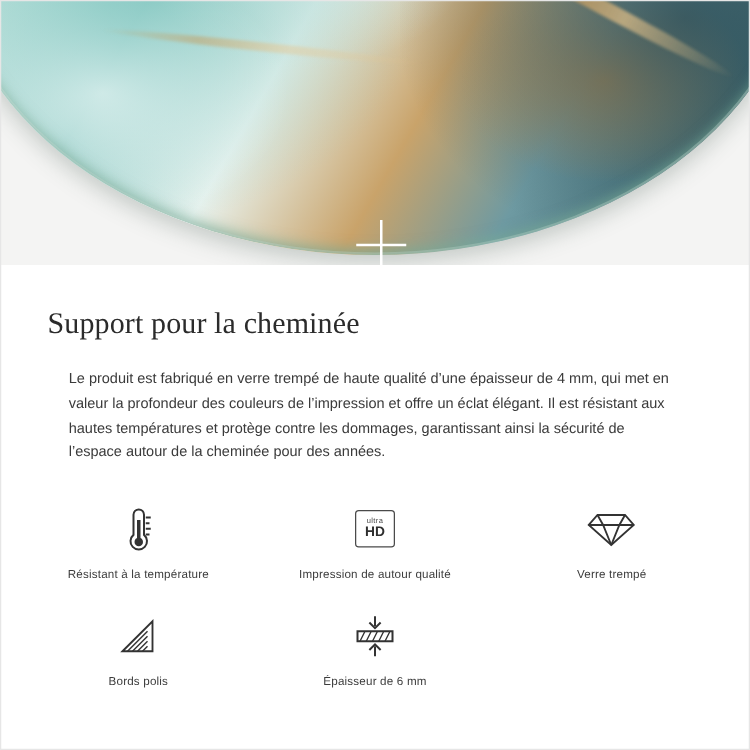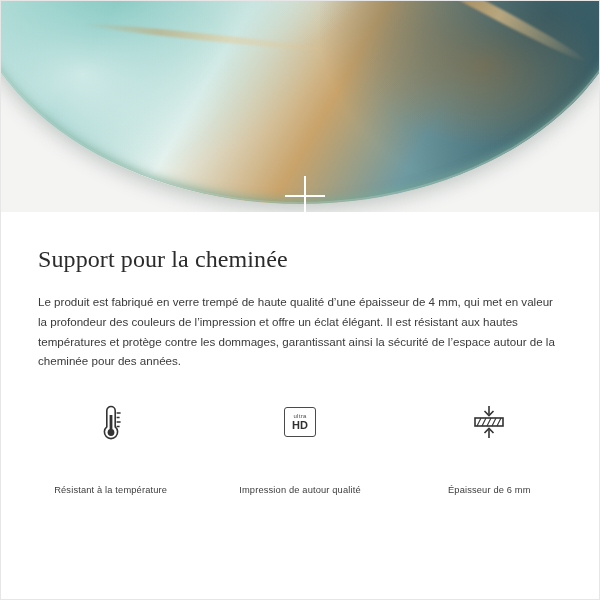--- a/index.html
+++ b/index.html
@@ -107,47 +107,46 @@
   
   .content {
     padding: 18px 38px 0 38px;
   }
   .headline {
     font-family: "Liberation Serif", serif;
     font-size: 24px;
     line-height: 1.32;
     color: #2b2b2b;
     font-weight: 400;
-    margin: 14px 0 16px 0;
+    margin: 14px 0 6px 0;
     letter-spacing: .1px;
   }
   .headline .line2 { display: block; }
   .body-copy {
     font-size: 11.6px;
     line-height: 1.72;
     color: #3a3a3a;
-    margin: 0;
+    margin: 17px;
     max-width: 522px;
   }
 
   
   .features {
     display: grid;
     grid-template-columns: repeat(3, 1fr);
     row-gap: 6px;
     margin-top: 22px;
     padding: 0 16px;
   }
   .feature {
     display: flex;
     flex-direction: column;
     align-items: center;
     justify-content: flex-start;
     padding: 6px 4px 10px 4px;
-    gap: 32px;
   }
   .feature-icon {
     height: 46px;
     display: flex;
     align-items: center;
     justify-content: center;
     color: #333333;
   }
   .feature-label {
     margin-top: 8px;
@@ -222,21 +221,45 @@
       <div class="feature-icon">
         <div class="hd-badge">
           <span class="ultra">ultra</span>
           <span class="hd">HD</span>
         </div>
       </div>
       <div class="feature-label">Impression de autour qualité</div>
     </div>
 
 
-
+    <div class="feature">
+      <div class="feature-icon">
+        <svg width="40" height="34" viewBox="0 0 40 34" fill="none" stroke="#333" stroke-width="1.5">
+          <path d="M9 6 H31 L38 14 L20 30 L2 14 Z"></path>
+          <path d="M2 14 H38"></path>
+          <path d="M9 6 L13.5 14 L20 30"></path>
+          <path d="M31 6 L26.5 14 L20 30"></path>
+          <path d="M13.5 14 H26.5"></path>
+        </svg>
+      </div>
+      <div class="feature-label">Verre trempé</div>
+    </div>
+
+    <div class="feature">
+      <div class="feature-icon">
+        <svg width="38" height="36" viewBox="0 0 38 36" fill="none" stroke="#333" stroke-width="1.5">
+          <path d="M6 30 L30 6 L30 30 Z"></path>
+          <path d="M14 30 L26 18" stroke-width="1.2"></path>
+          <path d="M18 30 L26 22" stroke-width="1.2"></path>
+          <path d="M22 30 L26 26" stroke-width="1.2"></path>
+          <path d="M10 30 L26 14" stroke-width="1.2"></path>
+        </svg>
+      </div>
+      <div class="feature-label">Bords polis</div>
+    </div>
 
     <div class="feature">
       <div class="feature-icon">
         <svg width="40" height="38" viewBox="0 0 40 38" fill="none" stroke="#333" stroke-width="1.6">
           <path d="M20 3 v8"></path>
           <path d="M15.5 8 L20 12.5 L24.5 8" fill="none"></path>
           <rect x="6" y="15" width="28" height="8" fill="none"></rect>
           <path d="M8 23 L12 15 M13 23 L17 15 M18 23 L22 15 M23 23 L27 15 M28 23 L32 15" stroke-width="1.1"></path>
           <path d="M20 35 v-8"></path>
           <path d="M15.5 30 L20 25.5 L24.5 30" fill="none"></path>

